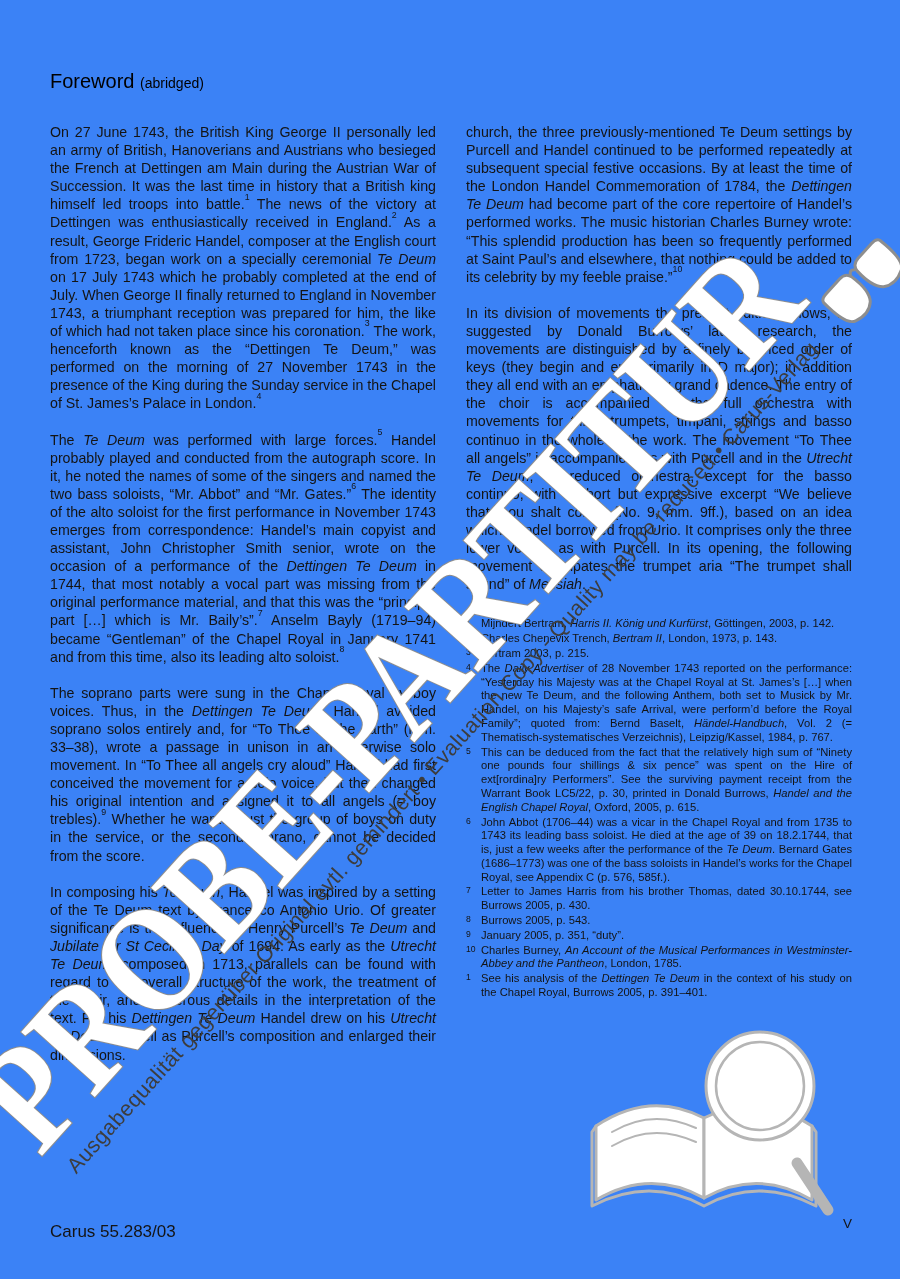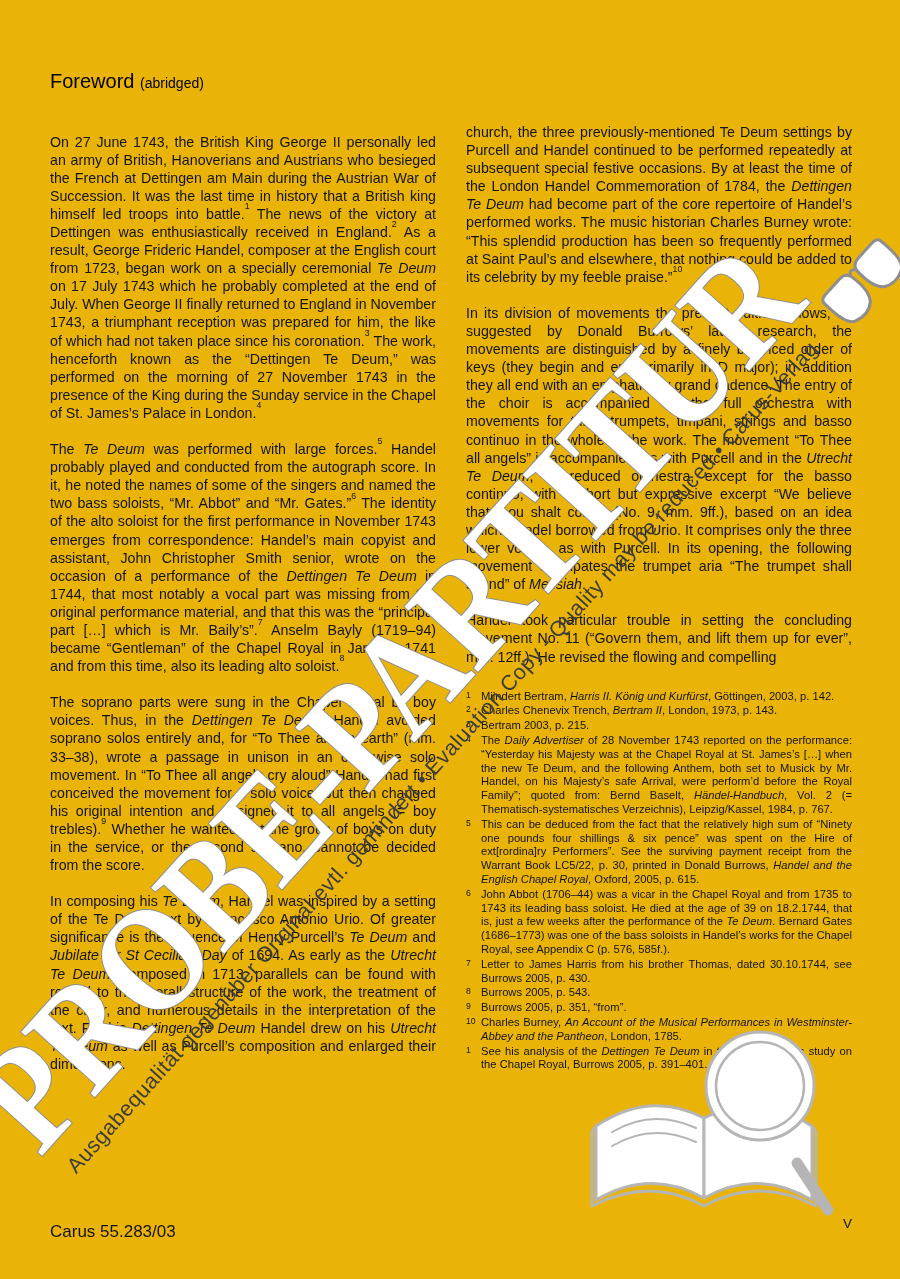--- a/index.html
+++ b/index.html
@@ -1,24 +1,24 @@
 <!DOCTYPE html>
 <html lang="en"><head>
 <meta charset="utf-8">
 <style>
   html,body{margin:0;padding:0;background:#e8e8e8;}
   .page{
-    position:relative;width:900px;height:1279px;background:#eab308;
+    position:relative;width:900px;height:1279px;background:#3b82f6;
     font-family:"Liberation Sans",sans-serif;color:#141414;
     margin:0 auto;overflow:hidden;
   }
   .content{position:absolute;left:50px;right:48px;top:70px;}
   .title{font-size:20px;font-weight:400;color:#000;margin:0 0 30px 0;}
   .title-sub{font-size:14px;}
-  .columns{display:flex;gap:30px;align-items:flex-end;}
+  .columns{display:flex;gap:30px;}
   .col{width:386px;text-align:justify;font-size:14.2px;line-height:18.1px;hyphens:auto;}
   .col p{margin:0 0 18px 0;}
   .col p:last-child{margin-bottom:0;}
   sup{font-size:62%;line-height:0;position:relative;top:-0.45em;}
   i{font-style:italic;}
   .footnotes{margin-top:24px;font-size:11.2px;line-height:13.8px;text-align:justify;}
   .footnote{display:flex;margin:0 0 1px 0;}
   .fn-num{flex:none;width:15px;font-size:8.6px;position:relative;top:-1px;}
   .fn-text{flex:1;}
   .footer-catalog{position:absolute;left:50px;top:1222px;font-size:17px;color:#141414;}
@@ -48,21 +48,20 @@
       <div class="col">
           <p>On 27 June 1743, the British King George II personally led an army of British, Hanoverians and Austrians who besieged the French at Dettingen am Main during the Austrian War of Succession. It was the last time in history that a British king himself led troops into battle.<sup>1</sup> The news of the victory at Dettingen was enthusiastically received in England.<sup>2</sup> As a result, George Frideric Handel, composer at the English court from 1723, began work on a specially ceremonial <i>Te Deum</i> on 17 July 1743 which he probably completed at the end of July. When George II finally returned to England in November 1743, a triumphant reception was prepared for him, the like of which had not taken place since his coronation.<sup>3</sup> The work, henceforth known as the “Dettingen Te Deum,” was performed on the morning of 27 November 1743 in the presence of the King during the Sunday service in the Chapel of St. James’s Palace in London.<sup>4</sup></p>
           <p>The <i>Te Deum</i> was performed with large forces.<sup>5</sup> Handel probably played and conducted from the autograph score. In it, he noted the names of some of the singers and named the two bass soloists, “Mr. Abbot” and “Mr. Gates.”<sup>6</sup> The identity of the alto soloist for the first performance in November 1743 emerges from correspondence: Handel’s main copyist and assistant, John Christopher Smith senior, wrote on the occasion of a performance of the <i>Dettingen Te Deum</i> in 1744, that most notably a vocal part was missing from the original performance material, and that this was the “principal part […] which is Mr. Baily’s”.<sup>7</sup> Anselm Bayly (1719–94) became “Gentleman” of the Chapel Royal in January 1741 and from this time, also its leading alto soloist.<sup>8</sup></p>
           <p>The soprano parts were sung in the Chapel Royal by boy voices. Thus, in the <i>Dettingen Te Deum</i>, Handel avoided soprano solos entirely and, for “To Thee all the earth” (mm. 33–38), wrote a passage in unison in an otherwise solo movement. In “To Thee all angels cry aloud” Handel had first conceived the movement for a solo voice, but then changed his original intention and assigned it to all angels (= boy trebles).<sup>9</sup> Whether he wanted just the group of boys on duty in the service, or the second soprano, cannot be decided from the score.</p>
           <p>In composing his <i>Te Deum</i>, Handel was inspired by a setting of the Te Deum text by Francesco Antonio Urio. Of greater significance is the influence of Henry Purcell’s <i>Te Deum</i> and <i>Jubilate for St Cecilia’s Day</i> of 1694. As early as the <i>Utrecht Te Deum</i>, composed in 1713, parallels can be found with regard to the overall structure of the work, the treatment of the choir, and numerous details in the interpretation of the text. For his <i>Dettingen Te Deum</i> Handel drew on his <i>Utrecht Te Deum</i> as well as Purcell’s composition and enlarged their dimensions.</p>
         </div>
       <div class="col">
         <div>
             <p>church, the three previously-mentioned Te Deum settings by Purcell and Handel continued to be performed repeatedly at subsequent special festive occasions. By at least the time of the London Handel Commemoration of 1784, the <i>Dettingen Te Deum</i> had become part of the core repertoire of Handel’s performed works. The music historian Charles Burney wrote: “This splendid production has been so frequently performed at Saint Paul’s and elsewhere, that nothing could be added to its celebrity by my feeble praise.”<sup>10</sup></p>
             <p>In its division of movements the present edition follows, as suggested by Donald Burrows’ latest research, the movements are distinguished by a finely balanced order of keys (they begin and end primarily in D major); in addition they all end with an emphatically grand cadence. The entry of the choir is accompanied by the full orchestra with movements for three trumpets, timpani, strings and basso continuo in the whole of the work. The movement “To Thee all angels” is accompanied, as with Purcell and in the <i>Utrecht Te Deum</i>, by reduced orchestra, except for the basso continuo, with a short but expressive excerpt “We believe that thou shalt come” (No. 9, mm. 9ff.), based on an idea which Handel borrowed from Urio. It comprises only the three lower voices, as with Purcell. In its opening, the following movement anticipates the trumpet aria “The trumpet shall sound” of <i>Messiah</i>.</p>
-            <p>Handel took particular trouble in setting the concluding movement No. 11 (“Govern them, and lift them up for ever”, mm. 12ff.). He revised the flowing and compelling</p>
           </div>
         <div class="footnotes">
             <div class="footnote">
               <span class="fn-num">1</span>
               <span class="fn-text">Mijndert Bertram, <i>Harris II. König und Kurfürst</i>, Göttingen, 2003, p. 142.</span>
             </div>
             <div class="footnote">
               <span class="fn-num">2</span>
               <span class="fn-text">Charles Chenevix Trench, <i>Bertram II</i>, London, 1973, p. 143.</span>
             </div>
@@ -85,21 +84,21 @@
             <div class="footnote">
               <span class="fn-num">7</span>
               <span class="fn-text">Letter to James Harris from his brother Thomas, dated 30.10.1744, see Burrows 2005, p. 430.</span>
             </div>
             <div class="footnote">
               <span class="fn-num">8</span>
               <span class="fn-text">Burrows 2005, p. 543.</span>
             </div>
             <div class="footnote">
               <span class="fn-num">9</span>
-              <span class="fn-text">Burrows 2005, p. 351, “from”.</span>
+              <span class="fn-text">January 2005, p. 351, “duty”.</span>
             </div>
             <div class="footnote">
               <span class="fn-num">10</span>
               <span class="fn-text">Charles Burney, <i>An Account of the Musical Performances in Westminster-Abbey and the Pantheon</i>, London, 1785.</span>
             </div>
             <div class="footnote">
               <span class="fn-num">1</span>
               <span class="fn-text">See his analysis of the <i>Dettingen Te Deum</i> in the context of his study on the Chapel Royal, Burrows 2005, p. 391–401.</span>
             </div>
           </div>

